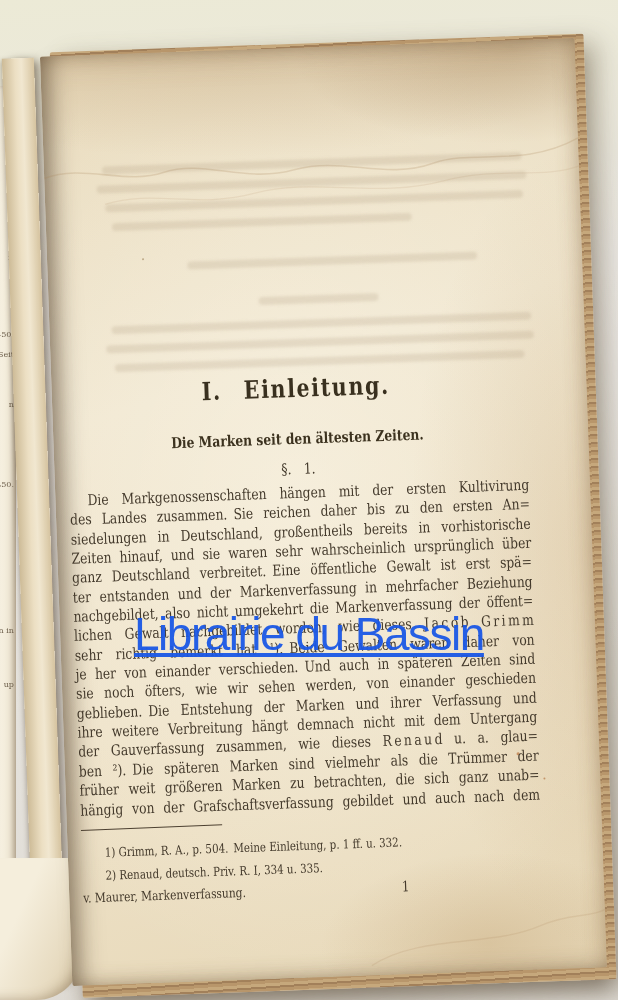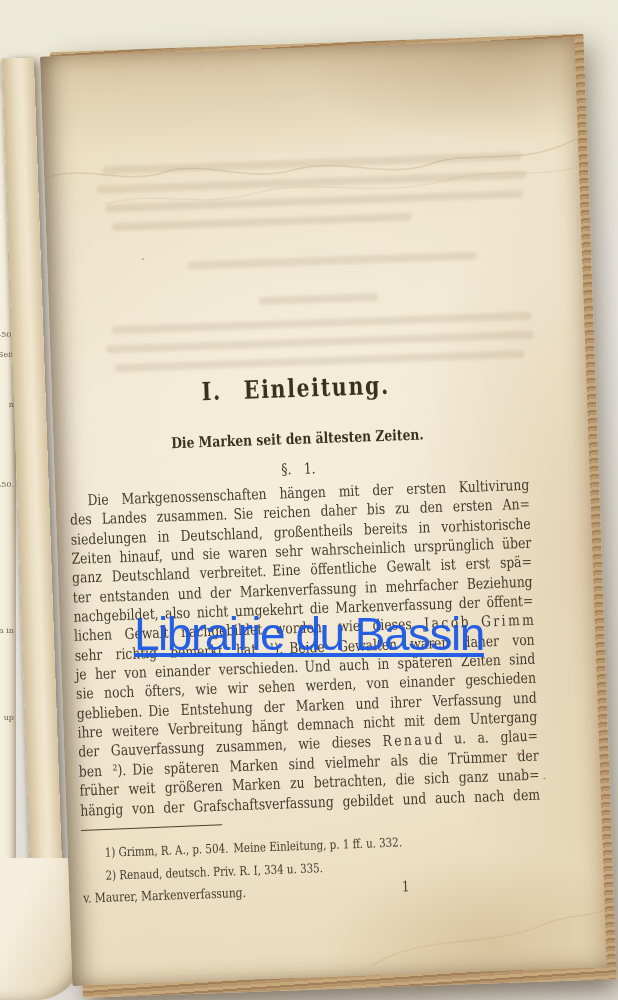--- a/index.html
+++ b/index.html
@@ -69,21 +69,21 @@
 
 <div class="scene">
 
   <div class="left-page">
     <span class="frag" style="top:167px">it</span>
     <span class="frag" style="top:244px">—50.</span>
     <span class="frag" style="top:264px">Seit</span>
     <span class="frag" style="top:314px">n</span>
     <span class="frag" style="top:394px">450.</span>
     <span class="frag" style="top:540px">gen in</span>
-    <span class="frag" style="top:627px">up</span>
+    <span class="frag" style="top:594px">up</span>
   </div>
 
   <div class="curl"></div>
 
   <div class="cover"></div>
 
   <div class="book">
     <div class="page-block"></div>
     <div class="page">
 

